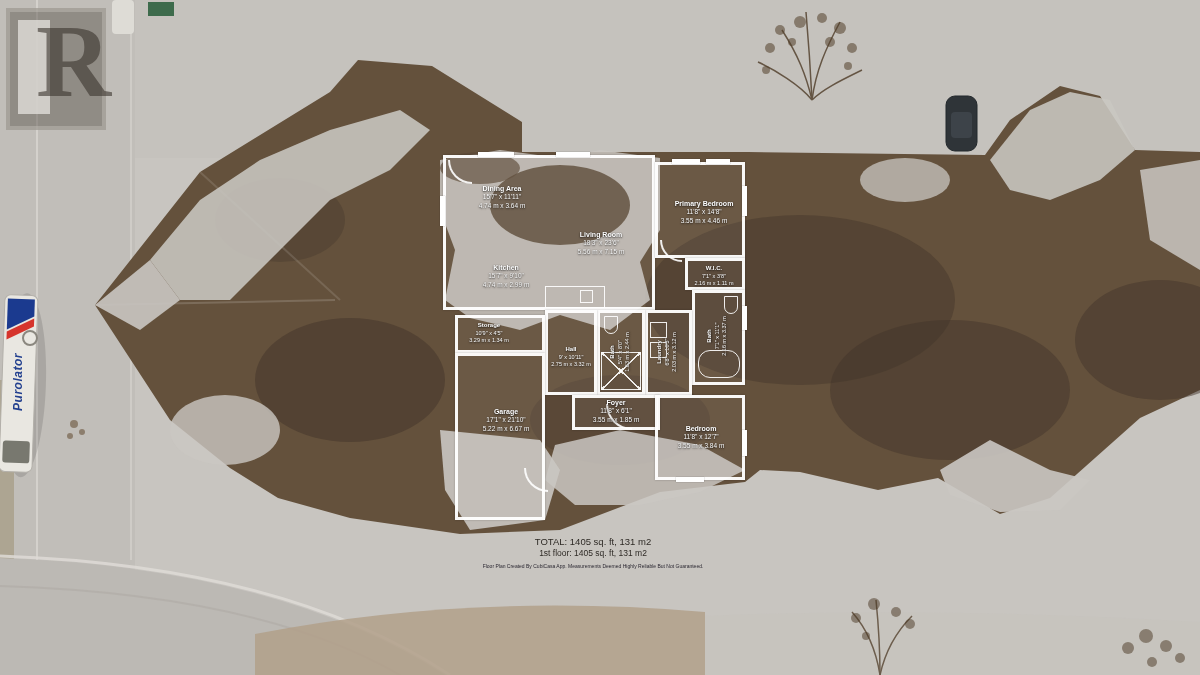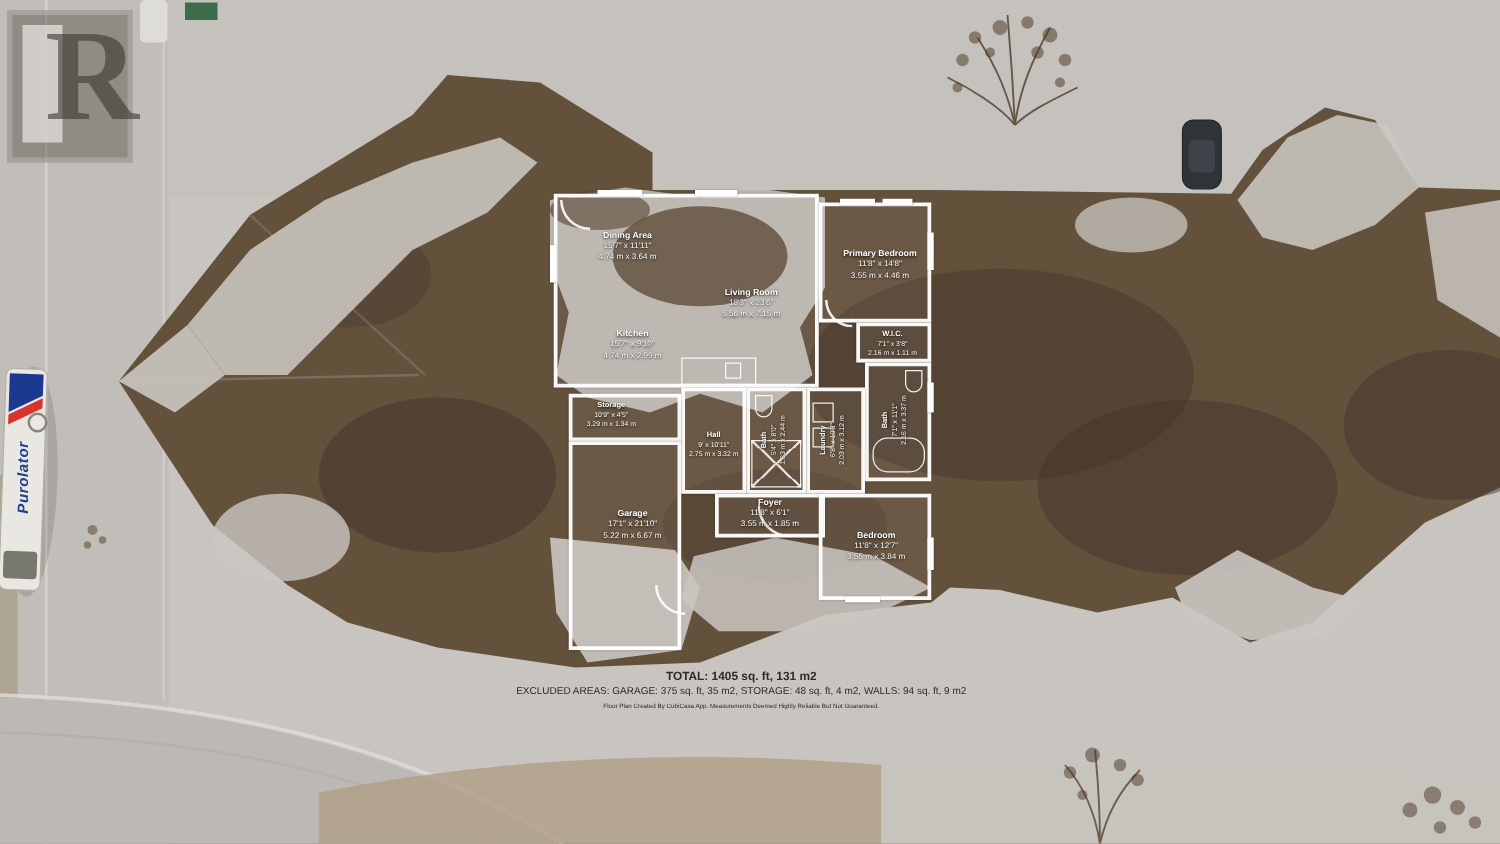--- a/index.html
+++ b/index.html
@@ -24,21 +24,21 @@
     text-shadow:0 1px 2px rgba(0,0,0,.65),0 0 1px rgba(0,0,0,.5);}
   .room-label .rn{font-size:7px;font-weight:bold;}
   .room-label .rd{font-size:6.5px;}
   .room-label.small .rn{font-size:6px;}
   .room-label.small .rd{font-size:5.5px;}
   .room-label.vert{transform:translate(-50%,-50%) rotate(-90deg);}
 
   
   .summary{position:absolute;left:593px;top:536px;transform:translateX(-50%);
     text-align:center;color:#2e2a25;z-index:4;white-space:nowrap;}
-  .sum-total{font-size:9.5px;font-weight:bold;}
+  .sum-total{font-size:9.5px;font-weight:normal;}
   .sum-floor{font-size:8.5px;margin-top:1px;}
   .sum-excluded{font-size:8px;margin-top:1px;}
   .sum-disclaimer{font-size:5px;margin-top:5px;color:#2a2730;}
 
   
   .brokerage{position:absolute;left:50%;top:593px;transform:translateX(-50%);
     font-size:29px;letter-spacing:1.5px;color:rgba(242,240,236,.85);z-index:4;white-space:nowrap;}
 
   
   .watermark{position:absolute;left:6px;top:8px;z-index:5;width:150px;}
@@ -271,21 +271,21 @@
     </div>
     <div class="room-label" style="left:701px;top:437px;">
       <div class="rn">Bedroom</div>
       <div class="rd">11'8" x 12'7"</div>
       <div class="rd">3.55 m x 3.84 m</div>
     </div>
   </div>
 
   <div class="summary">
     <div class="sum-total">TOTAL: 1405 sq. ft, 131 m2</div>
-    <div class="sum-excluded">EXCLUDED AREAS: GARAGE: 375 sq. ft, 35 m2, STORAGE: 48 sq. ft, 4 m2, WALLS: 94 sq. ft, 9 m2</div>
+    <div class="sum-floor">1st floor: 1405 sq. ft, 131 m2</div>
     <div class="sum-disclaimer">Floor Plan Created By CubiCasa App. Measurements Deemed Highly Reliable But Not Guaranteed.</div>
   </div>
 
 
   <div class="watermark">
     <div class="wm-box">
       <div class="wm-bar"></div>
       <div class="wm-r">R</div>
     </div>
   </div>

